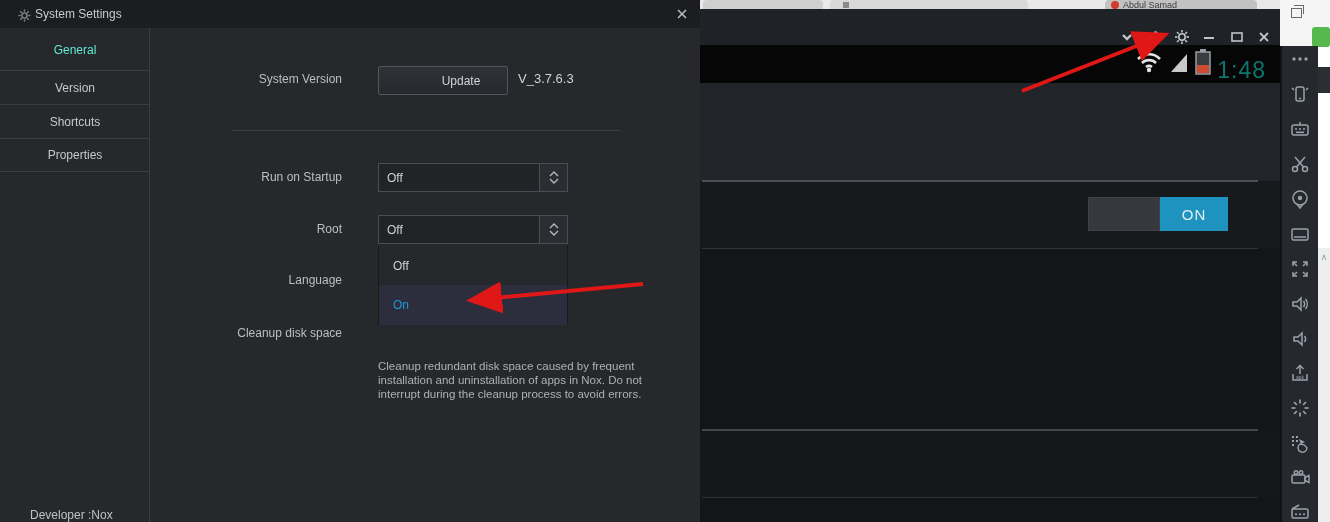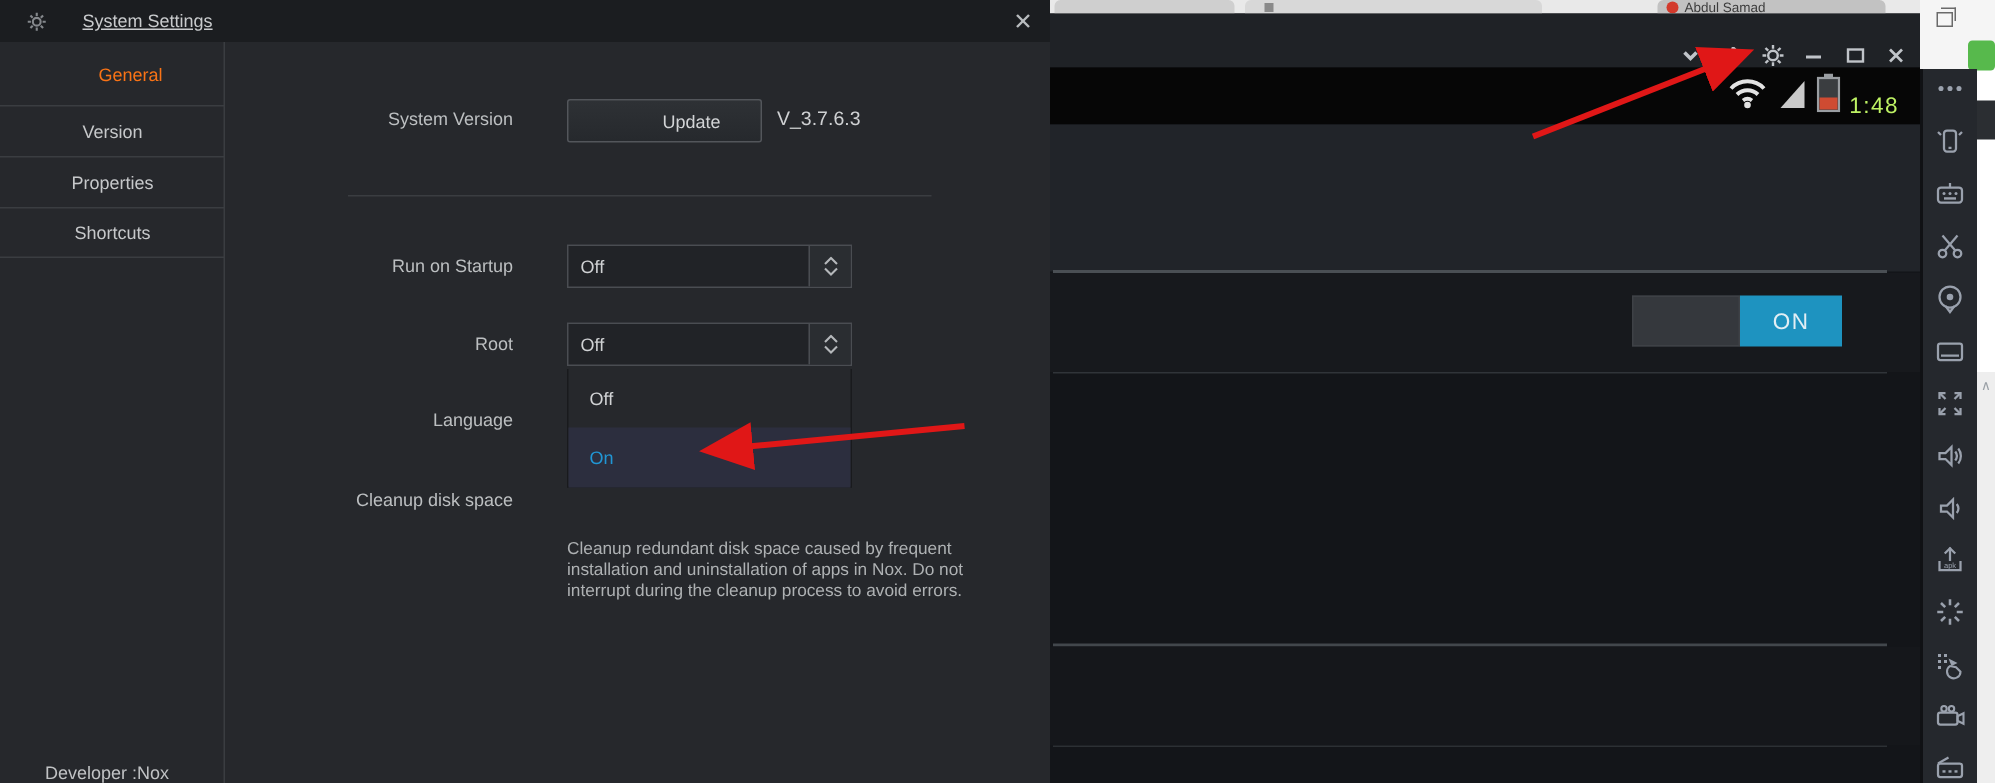--- a/index.html
+++ b/index.html
@@ -22,46 +22,46 @@
   #dark-frag { left:1318px; top:67px; width:12px; height:26px; background:#2b2e32; z-index:2; }
   #scrollbar { left:1318px; top:248px; width:12px; height:274px; background:#eeeeee; z-index:3;
                color:#9aa0a6; font-size:9px; text-align:center; line-height:18px; }
 
   
   #emu-titlebar { left:700px; top:9px; width:580px; height:36px; background:#1f2226; z-index:2; }
   .tb-ico { position:absolute; top:20px; width:16px; height:16px; cursor:pointer; }
   .tb-ico svg { width:16px; height:16px; }
   #emu-statusbar { left:700px; top:45px; width:580px; height:38px; background:#060606; z-index:2;
                    display:flex; align-items:center; justify-content:flex-end; padding-right:14px; gap:6px; }
-  #status-time { color:#bef264; font-size:15px; letter-spacing:1px;margin-top:13px; }
+  #status-time { color:#0f766e; font-size:23px; letter-spacing:1px;margin-top:13px; }
   #emu-content { left:700px; top:83px; width:580px; height:439px; background:#131519; z-index:2; }
   .sect { position:absolute; left:0; width:580px; }
   .sep  { position:absolute; left:2px; width:556px; height:2px; }
   #toggle { position:absolute; left:388px; top:114px; width:140px; height:34px; display:flex; cursor:pointer; }
   #toggle .off { width:72px; height:34px; background:#35383d; border:1px solid #3e4146; }
   #toggle .on  { width:68px; height:34px; background:#1e93c0; color:#e2eef4; font-size:15px;
                  display:flex; align-items:center; justify-content:center; letter-spacing:1px; }
 
   
   #emu-sidebar { left:1282px; top:46px; width:36px; height:476px; background:#25282d; z-index:4; }
   .side-ico { position:absolute; left:50%; transform:translateX(-50%); width:22px; height:22px; cursor:pointer; }
   .side-ico svg { width:22px; height:22px; }
 
   
   #settings { left:0; top:0; width:700px; height:522px; background:#26282c; z-index:10; }
   #set-titlebar { position:absolute; left:0; top:0; width:700px; height:28px; background:#1b1d20;
                   display:flex; align-items:center; }
-  #set-title { color:#c9cbcd; font-size:12px; margin-left:24px;text-decoration:underline; }
+  #set-title { color:#c9cbcd; font-size:12px; margin-left:4px; }
   #set-gear { margin-left:18px; width:13px; height:13px; }
   #set-close { position:absolute; right:10px; top:6px; width:16px; height:16px; cursor:pointer; }
   #set-sidebar { position:absolute; left:0; top:28px; width:150px; height:494px; border-right:1px solid #3a3d41; }
   .nav-item { width:150px; height:34px; display:flex; align-items:center; justify-content:center;
               font-size:12px; color:#c6c8ca; cursor:pointer; border-top:1px solid #3a3d41; }
   .nav-item:last-of-type { border-bottom:1px solid #3a3d41; }
-  .nav-item.active { border:none; height:28px; margin:8px 0 6px 12px; color:#f97316; }
+  .nav-item.active { border:none; height:28px; margin:8px 0 6px 0; color:#5eead4; }
   .lbl { position:absolute; left:160px; width:182px; text-align:right; font-size:12px; color:#bcbfc1; }
   .btn { position:absolute; left:378px; width:130px; background:linear-gradient(#2e3135,#26292d);
          border:1px solid #53565b; border-radius:2px; color:#d2d4d6; font-size:12px;
          display:flex; align-items:center; justify-content:center; cursor:pointer;padding-left:36px; }
   .val { position:absolute; font-size:13px; color:#cfd1d3; }
   .select { position:absolute; left:378px; width:190px; height:29px; background:#212327;
             border:1px solid #4a4d52; display:flex; cursor:pointer; }
   .select .text { flex:1; font-size:12px; color:#cfd1d3; padding-left:8px; display:flex; align-items:center; }
   .select .spin { width:28px; border-left:1px solid #4a4d52; background:#2a2d31;
                   display:flex; flex-direction:column; align-items:center; justify-content:center; gap:1px; }
@@ -350,22 +350,22 @@
               <line x1="4" y1="4" x2="12" y2="12"></line>
               <line x1="12" y1="4" x2="4" y2="12"></line>
             </g>
           </svg>
       </span>
     </div>
 
     <div id="set-sidebar">
       <div class="nav-item active">General</div>
       <div class="nav-item">Version</div>
+      <div class="nav-item">Shortcuts</div>
       <div class="nav-item">Properties</div>
-      <div class="nav-item">Shortcuts</div>
     </div>
 
     <div class="lbl" style="top:72px;">System Version</div>
     <div class="btn" style="top:66px; height:29px;">Update</div>
     <div class="val" style="left:518px; top:71px;">V_3.7.6.3</div>
     <div id="hr1"></div>
 
     <div class="lbl" style="top:170px;">Run on Startup</div>
     <div class="select" style="top:163px;">
       <span class="text">Off</span>

